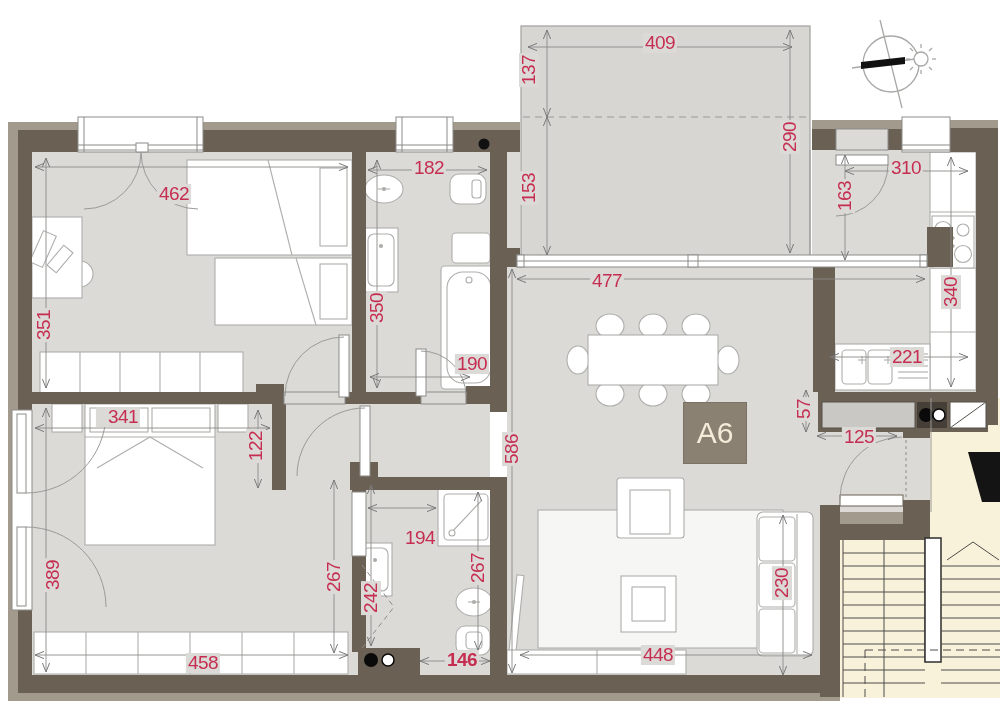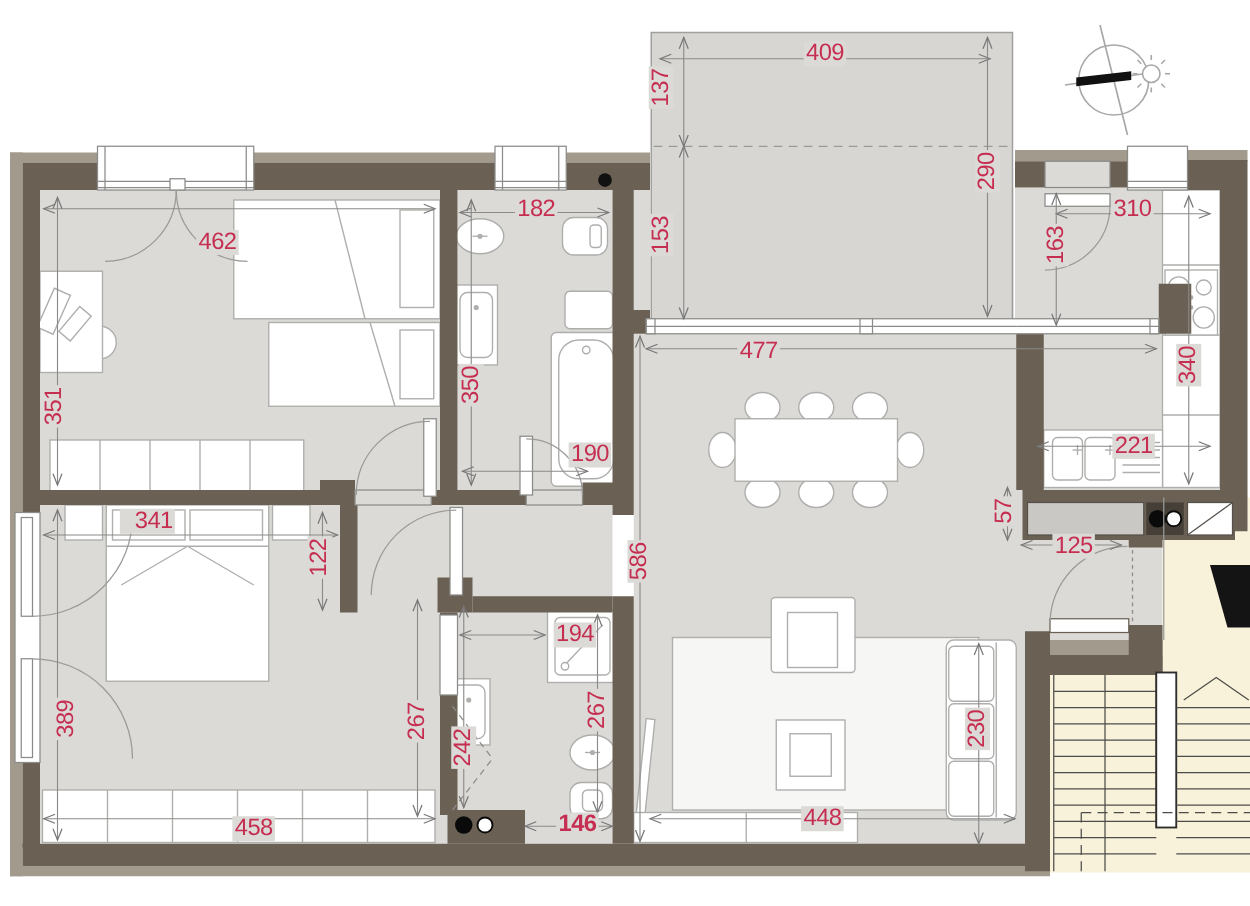--- a/index.html
+++ b/index.html
@@ -431,20 +431,21 @@
       <line x1="910" y1="59" x2="906" y2="59"></line>
           <line x1="932" y1="59" x2="936" y2="59"></line>
       <line x1="913" y1="51" x2="910" y2="48"></line>
           <line x1="929" y1="51" x2="932" y2="48"></line>
       <line x1="913" y1="67" x2="910" y2="70"></line>
           <line x1="929" y1="67" x2="932" y2="70"></line>
     </g>
   </g>
 </svg>
 
+  <div id="unitbox">A6</div>
   <div id="labels">
       <span class="dimlbl" style="left: 174px; top: 168px; margin-top: 26px;">462</span>
       <span class="dimlbl" style="left: 429px; top: 168px;">182</span>
       <span class="dimlbl" style="left: 660px; top: 43px;">409</span>
       <span class="dimlbl v" style="left: 529px; top: 70px;">137</span>
       <span class="dimlbl v" style="left: 529px; top: 188px;">153</span>
       <span class="dimlbl v" style="left: 790px; top: 137px;">290</span>
       <span class="dimlbl" style="left: 906px; top: 168px;">310</span>
       <span class="dimlbl v" style="left: 845px; top: 196px;">163</span>
       <span class="dimlbl v" style="left: 44px; top: 325px;">351</span>
@@ -453,21 +454,21 @@
       <span class="dimlbl" style="left: 607px; top: 281px;">477</span>
       <span class="dimlbl v" style="left: 951px; top: 292px;">340</span>
       <span class="dimlbl" style="left: 118px; top: 417px; padding-left: 12px;">341</span>
       <span class="dimlbl v" style="left: 256px; top: 446px;">122</span>
       <span class="dimlbl v" style="left: 512px; top: 449px;">586</span>
       <span class="dimlbl" style="left: 895px; top: 357px; margin-left: 12px;">221</span>
       <span class="dimlbl v" style="left: 804px; top: 409px;">57</span>
       <span class="dimlbl" style="left: 859px; top: 437px;">125</span>
       <span class="dimlbl v" style="left: 53px; top: 575px;">389</span>
       <span class="dimlbl v" style="left: 334px; top: 577px;">267</span>
-      <span class="dimlbl" style="left: 420px; top: 508px; margin-left: 40px;">194</span>
+      <span class="dimlbl" style="left: 420px; top: 538px;">194</span>
       <span class="dimlbl v" style="left: 371px; top: 598px;">242</span>
       <span class="dimlbl v" style="left: 478px; top: 568px;">267</span>
       <span class="dimlbl v" style="left: 782px; top: 583px;">230</span>
       <span class="dimlbl" style="left: 203px; top: 663px;">458</span>
       <span class="dimlbl" style="left: 462px; top: 660px; font-weight: bold;">146</span>
       <span class="dimlbl" style="left: 658px; top: 655px;">448</span>
     </div>
 </div>
 
 </body></html>

